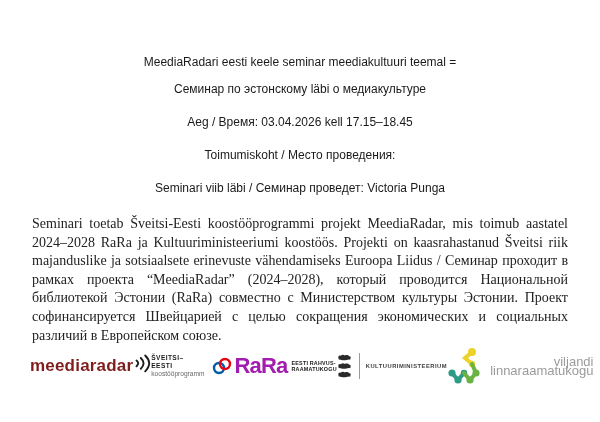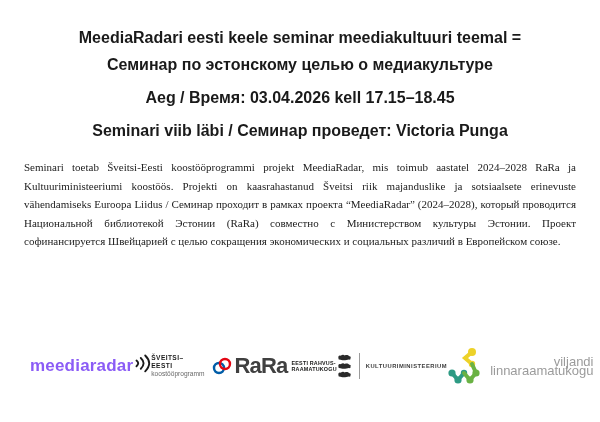--- a/index.html
+++ b/index.html
@@ -6,86 +6,87 @@
   body {
     width: 600px; height: 422px; overflow: hidden;
     font-family: "Liberation Sans", sans-serif;
   }
   .flyer {
     position: relative; width: 600px; height: 422px; background: #ffffff;
   }
 
   
   .headline {
-    padding-top: 28px;
+    padding-top: 52px;
     text-align: center;
-    font-weight: 700;
-    font-size: 16px;
+    font-weight: 400;
+    font-size: 12px;
     color: #1a1a1a;
   }
   .hl { line-height: 20px; margin: 0 28px 13px; }
   .hl.title1 { margin-bottom: 7px; }
   .hl.last { margin-bottom: 8px; }
 
   
   .description {
-    margin: 17px 24px 0;
+    margin: 17px 32px 0;
     font-family: "Liberation Serif", serif;
-    font-size: 11px;
+    font-size: 14px;
     line-height: 18.6px;
     color: #222222;
     text-align: justify;
   }
 
   
   .logos {
     position: absolute; left: 0; right: 0; top: 338px; height: 56px;
     display: flex; align-items: center; justify-content: space-between;
     padding: 0 30px;
   }
   .logo { display: flex; align-items: center; }
 
   
   .mr-word {
     font-size: 17px; font-weight: 600; letter-spacing: 0.2px;
-    color: #8b5cf6;
+    color: #7f1d1d;
   }
   .mr-waves { margin-left: 1px; margin-top: -6px; }
   .wv { fill: none; stroke-width: 1.9; stroke-linecap: round; }
 
   
   .se-text { text-align: left; margin-right: 6px; }
   .se-l1 { font-size: 6.6px; font-weight: 800; letter-spacing: 0.4px; color: #1b1b1b; line-height: 8px; }
   .se-l2 { font-size: 6.6px; font-weight: 400; color: #6a6a6a; line-height: 8px; }
 
   
   .rara-word {
     font-size: 22px; font-weight: 800; letter-spacing: -0.8px;
-    color: #404040; line-height: 22px;
+    color: #a21caf; line-height: 22px;
   }
   .rara-sub { margin-left: 4px; text-align: left; }
   .rara-sub div { font-size: 5.4px; font-weight: 700; letter-spacing: 0.2px; color: #171716; line-height: 6.5px; }
 
   
   .km-div { width: 1px; height: 26px; background: #9a9a9a; margin: 0 6px; }
   .km-label { font-size: 5.8px; font-weight: 700; letter-spacing: 0.5px; color: #3c3c3c; }
 
   
   .vl-icon { margin-right: 6px; }
   .vl-text div { font-size: 13px; color: #9b9b9b; line-height: 9px; text-align: right; }
 </style>
 </head>
 <body>
 
 <div class="flyer">
 
   <div class="headline">
     <div class="hl title1">MeediaRadari eesti keele seminar meediakultuuri teemal =</div>
-    <div class="hl">Семинар по эстонскому целью о медиакультуре</div>
+    <div class="hl">Семинар по эстонскому läbi о медиакультуре</div>
     <div class="hl">Aeg / Время: 03.04.2026 kell 17.15–18.45</div>
+    <div class="hl">Toimumiskoht / Место проведения:</div>
     <div class="hl last">Seminari viib läbi / Семинар проведет: Victoria Punga</div>
   </div>
 
   <p class="description">Seminari toetab Šveitsi-Eesti koostööprogrammi projekt MeediaRadar, mis toimub aastatel 2024–2028 RaRa ja Kultuuriministeeriumi koostöös. Projekti on kaasrahastanud Šveitsi riik majanduslike ja sotsiaalsete erinevuste vähendamiseks Euroopa Liidus / Семинар проходит в рамках проекта “MeediaRadar” (2024–2028), который проводится Национальной библиотекой Эстонии (RaRa) совместно с Министерством культуры Эстонии. Проект софинансируется Швейцарией с целью сокращения экономических и социальных различий в Европейском союзе.</p>
 
   <div class="logos">
 
     <div class="logo">
       <span class="mr-word">meediaradar</span>
       <svg class="mr-waves" width="17" height="24" viewBox="0 0 17 24" xmlns="http://www.w3.org/2000/svg">

